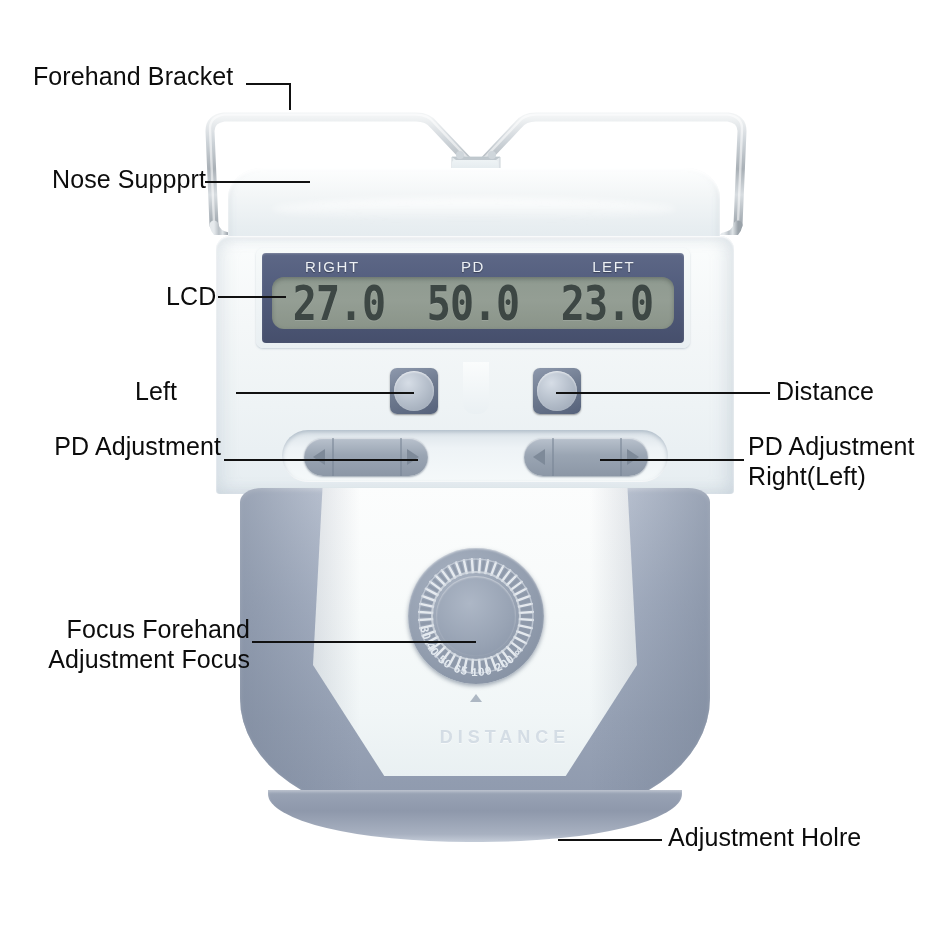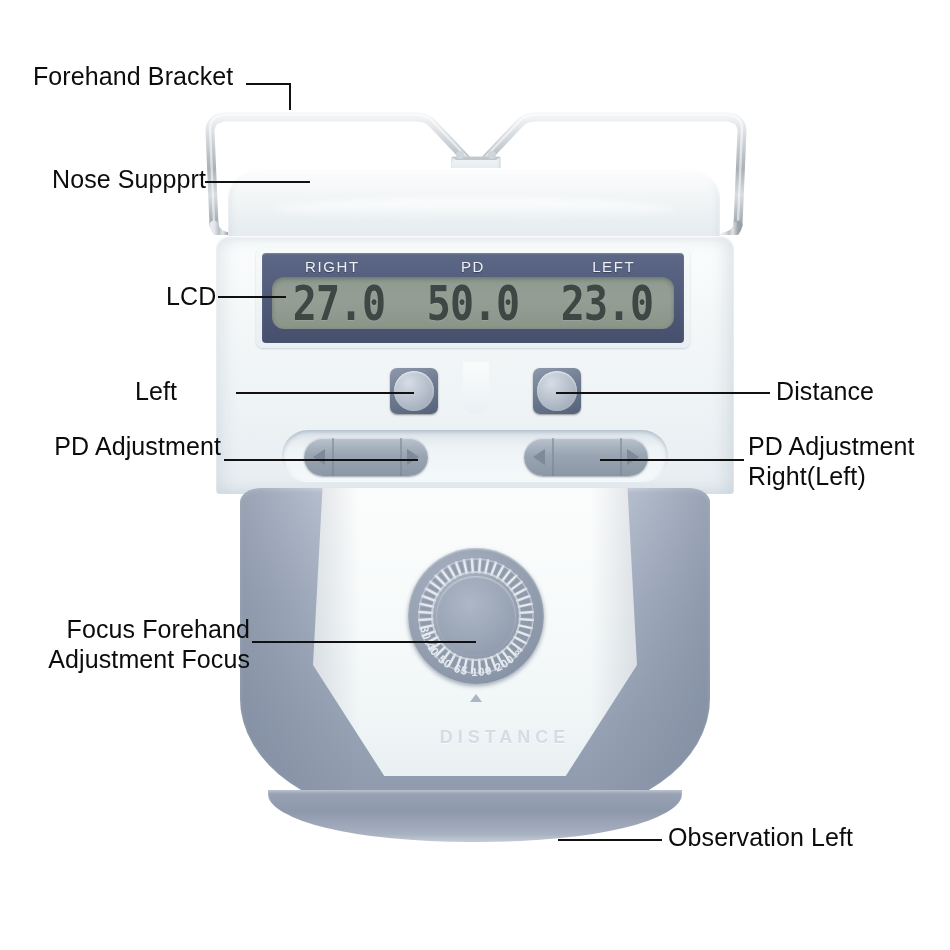--- a/index.html
+++ b/index.html
@@ -424,16 +424,16 @@
 
   <div class="callout r" style="left:26px;top:432px;width:195px;"><span>PD Adjustment</span><br></div>
   <div class="leader h" style="left:224px;top:459px;width:194px;"></div>
 
   <div class="callout l" style="left:748px;top:432px;width:200px;"><span>PD Adjustment</span><br><span>Right(Left)</span></div>
   <div class="leader h" style="left:600px;top:459px;width:144px;"></div>
 
   <div class="callout r" style="left:30px;top:615px;width:220px;"><span>Focus Forehand</span><br><span>Adjustment Focus</span></div>
   <div class="leader h" style="left:252px;top:641px;width:224px;"></div>
 
-  <div class="callout l" style="left:668px;top:823px;">Observation Left</div>
+  <div class="callout l" style="left:668px;top:823px;">Adjustment Holre</div>
   <div class="leader h" style="left:558px;top:839px;width:104px;"></div>
 
 </div>
 
 </body></html>

